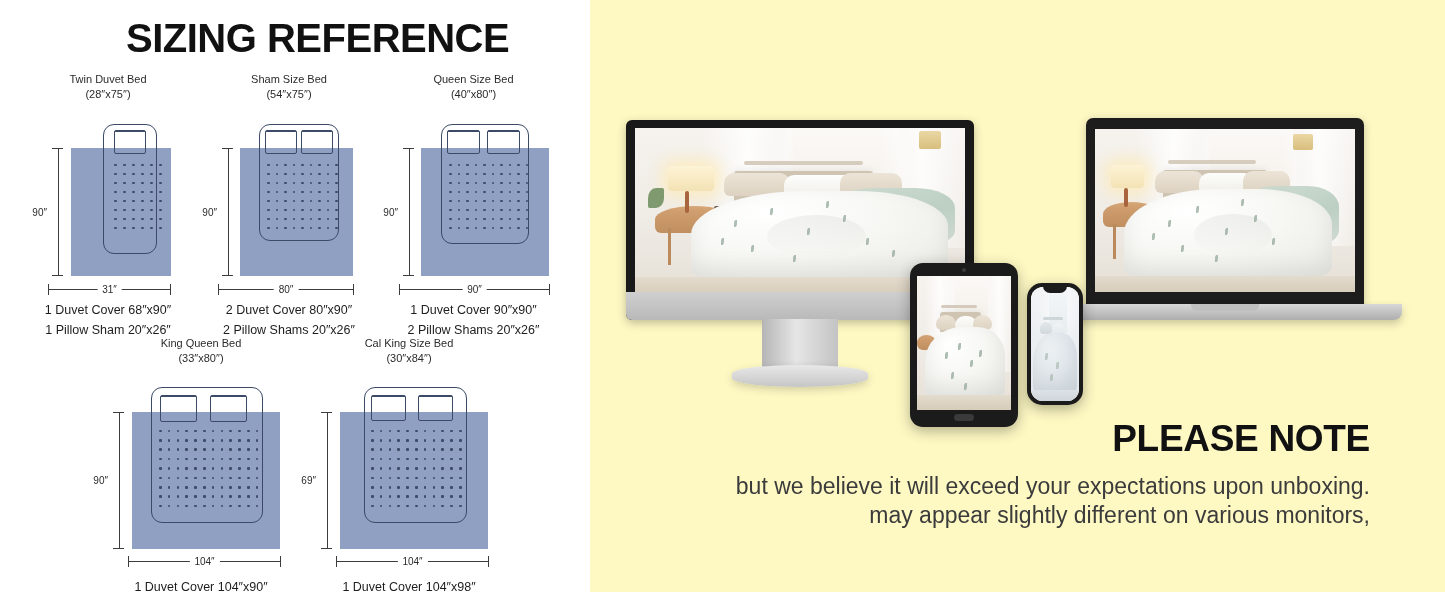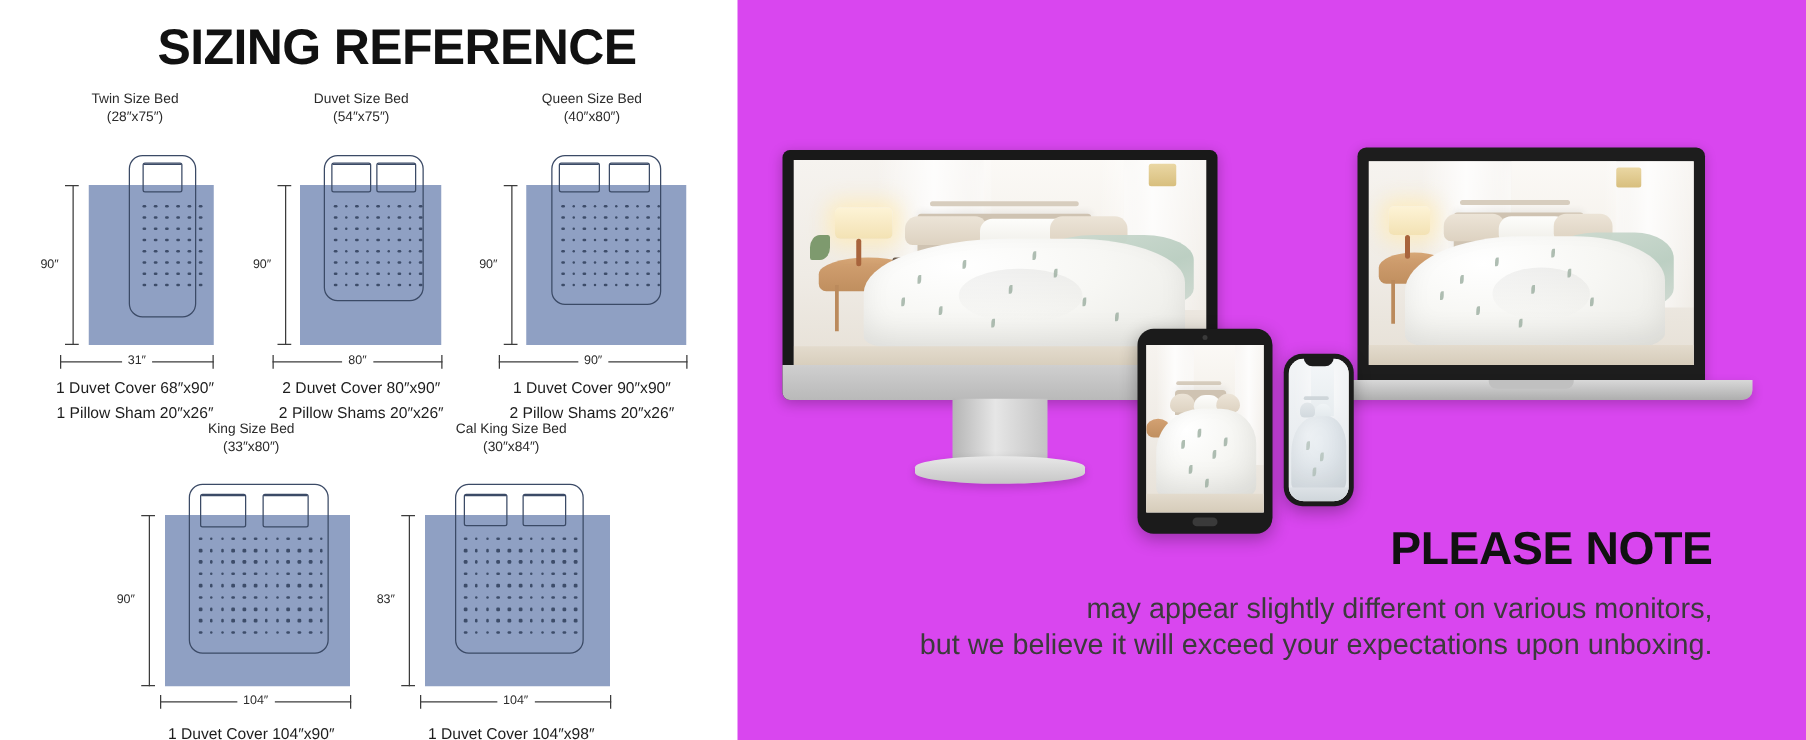--- a/index.html
+++ b/index.html
@@ -85,21 +85,21 @@
 
   
   .divider {
     position:absolute; left:588px; top:0; width:2px; height:592px;
     background:#ffffff;
   }
 
   
   .right-panel {
     position:relative; width:855px; height:592px; flex:0 0 855px;
-    background:#d946ef;
+    background:#fef9c3;
     padding-left:12px;
   }
 
   
   .photo { position:absolute; overflow:hidden; background:#efece7; }
   .ph-wall {
     position:absolute; inset:0;
     background:
       linear-gradient(180deg,#f6f3ef 0%, #efebe5 55%, #e6e0d6 100%);
   }
@@ -233,21 +233,21 @@
 </head>
 <body>
 
 <div class="page">
 
   <div class="left-panel">
 
     <div class="title">SIZING REFERENCE</div>
 
     <div class="bed-card" style="left:18px; top:72px; width:180px;">
-      <div class="bed-name">Twin Size Bed</div>
+      <div class="bed-name">Twin Duvet Bed</div>
       <div class="bed-dims">(28″x75″)</div>
 
       <div class="diagram" style="position:relative;height:170px;margin-top:6px;">
         <div class="duvet" style="left:53px; top:40px; width:100px; height:128px;"></div>
         <div class="mattress" style="left:85px; top:16px; width:54px; height:130px;"></div>
         <div class="pillow" style="left:96px; top:22px; width:32px; height:24px;"></div>
         <div class="dots" id="dots-twin">
             <i style="left:96px;top:56px"></i>
             <i style="left:105px;top:56px"></i>
             <i style="left:114px;top:56px"></i>
@@ -312,21 +312,21 @@
         </div>
       </div>
 
       <div class="caption" style="position:relative;margin-top:22px;">
         <div>1 Duvet Cover 68″x90″</div>
         <div>1 Pillow Sham 20″x26″</div>
       </div>
     </div>
 
     <div class="bed-card" style="left:199px; top:72px; width:180px;">
-      <div class="bed-name">Duvet Size Bed</div>
+      <div class="bed-name">Sham Size Bed</div>
       <div class="bed-dims">(54″x75″)</div>
 
       <div class="diagram" style="position:relative;height:170px;margin-top:6px;">
         <div class="duvet" style="left:41px; top:40px; width:113px; height:128px;"></div>
         <div class="mattress" style="left:60px; top:16px; width:80px; height:117px;"></div>
         <div class="pillow" style="left:66px; top:22px; width:32px; height:24px;"></div>
         <div class="pillow" style="left:102px; top:22px; width:32px; height:24px;"></div>
         <div class="dots">
             <i style="left:68px;top:56px"></i>
             <i style="left:76.5px;top:56px"></i>
@@ -528,21 +528,21 @@
         </div>
       </div>
 
       <div class="caption" style="position:relative;margin-top:22px;">
         <div>1 Duvet Cover 90″x90″</div>
         <div>2 Pillow Shams 20″x26″</div>
       </div>
     </div>
 
     <div class="bed-card" style="left:95px; top:336px; width:212px;">
-      <div class="bed-name">King Size Bed</div>
+      <div class="bed-name">King Queen Bed</div>
       <div class="bed-dims">(33″x80″)</div>
 
       <div class="diagram" style="position:relative;height:185px;margin-top:6px;">
         <div class="duvet" style="left:37px; top:40px; width:148px; height:137px;"></div>
         <div class="mattress" style="left:56px; top:15px; width:112px; height:136px;"></div>
         <div class="pillow" style="left:65px; top:23px; width:37px; height:27px;"></div>
         <div class="pillow" style="left:115px; top:23px; width:37px; height:27px;"></div>
         <div class="dots">
             <i style="left:64px;top:58px"></i>
             <i style="left:72.8px;top:58px"></i>
@@ -782,21 +782,21 @@
             <i style="left:129.60000000000002px;top:133.2px"></i>
             <i style="left:138.4px;top:133.2px"></i>
             <i style="left:147.2px;top:133.2px"></i>
             <i style="left:156px;top:133.2px"></i>
           </div>
 
         <div class="dim-v" style="left:18px; top:40px; width:11px; height:137px;">
           <div class="line"></div>
             <div class="cap t"></div>
             <div class="cap b"></div>
-          <div class="lbl">83″</div>
+          <div class="lbl">69″</div>
         </div>
         <div class="dim-h" style="left:33px; top:184px; width:153px; height:11px;">
           <div class="line"></div>
             <div class="cap l"></div>
             <div class="cap r"></div>
           <div class="lbl">104″</div>
         </div>
       </div>
 
       <div class="caption" style="position:relative;margin-top:20px;">
@@ -926,17 +926,17 @@
         <div class="ph-floor" style="height:10%; background:linear-gradient(180deg,#dde2e6,#cfd6db);"></div>
         <div class="ph-sprig" style="left:30%; top:58%; opacity:.5;"></div>
         <div class="ph-sprig" style="left:52%; top:66%; opacity:.5;"></div>
         <div class="ph-sprig" style="left:40%; top:76%; opacity:.5;"></div>
       </div>
     </div>
 
     <div class="please-note">PLEASE NOTE</div>
 
     <div class="note-body">
+      <div>but we believe it will exceed your expectations upon unboxing.</div>
       <div>may appear slightly different on various monitors,</div>
-      <div>but we believe it will exceed your expectations upon unboxing.</div>
     </div>
   </div>
 </div>
 
 </body></html>

